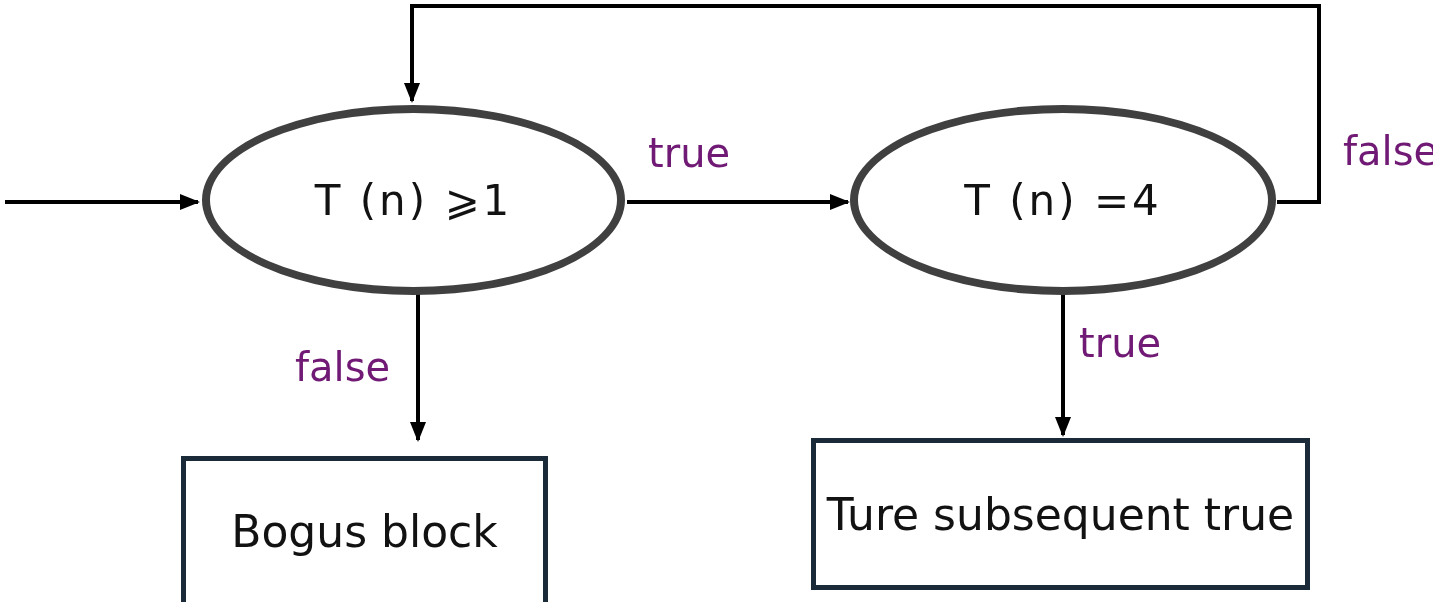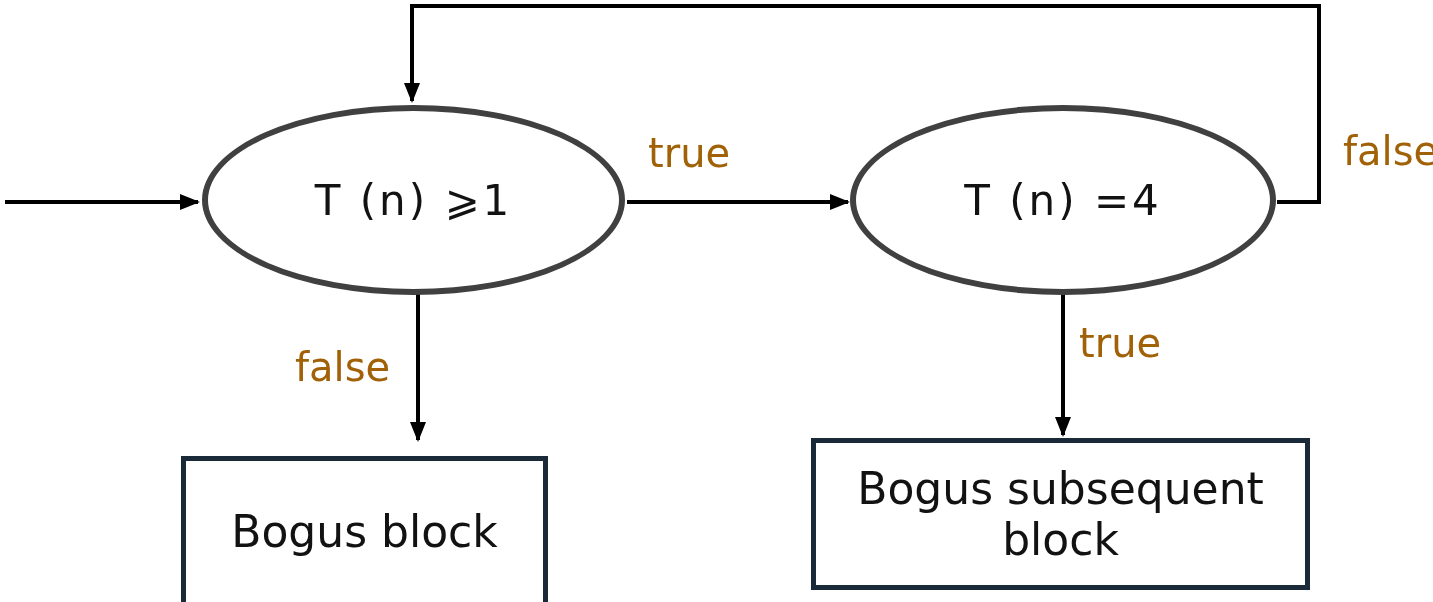--- a/index.html
+++ b/index.html
@@ -26,39 +26,39 @@
   .node {
     position: absolute;
     display: flex;
     align-items: center;
     justify-content: center;
     background: #ffffff;
     box-sizing: border-box;
     text-align: center;
   }
   .ellipse {
-    border: 6px solid #404040;
+    border: 8px solid #404040;
     border-radius: 50%;
     font-size: 42px;
     letter-spacing: 3px;
   }
   .ellipse-1 { left: 202px; top: 105px; width: 423px; height: 190px; }
   .ellipse-2 { left: 850px; top: 105px; width: 426px; height: 190px; }
   .rect {
     border: 5px solid #1b2a38;
     font-size: 44px;
   }
   .rect-1 { left: 181px; top: 456px; width: 367px; height: 151px; }
   .rect-2 { left: 811px; top: 438px; width: 499px; height: 152px; }
   .edge-label {
     position: absolute;
     font-size: 40px;
     line-height: 1;
     white-space: nowrap;
-    color: #a16207;
+    color: #701a75;
   }
   .lbl-true-top   { left: 648px;  top: 133px; }
   .lbl-false-loop { left: 1343px; top: 131px; }
   .lbl-false-down { left: 295px;  top: 347px; }
   .lbl-true-down  { left: 1079px; top: 323px; }
 </style>
 </head>
 <body>
 
 <div class="canvas">
@@ -87,21 +87,21 @@
 
   <div class="node ellipse ellipse-2">
     <span>T (n) =4</span>
   </div>
 
   <div class="node rect rect-1">
     <span>Bogus block</span>
   </div>
 
   <div class="node rect rect-2">
-    <span>Bogus subsequent block</span>
+    <span>Ture subsequent true</span>
   </div>
 
   <div class="edge-label lbl-true-top">true</div>
 
   <div class="edge-label lbl-false-loop">false</div>
 
   <div class="edge-label lbl-false-down">false</div>
 
   <div class="edge-label lbl-true-down">true</div>
 

